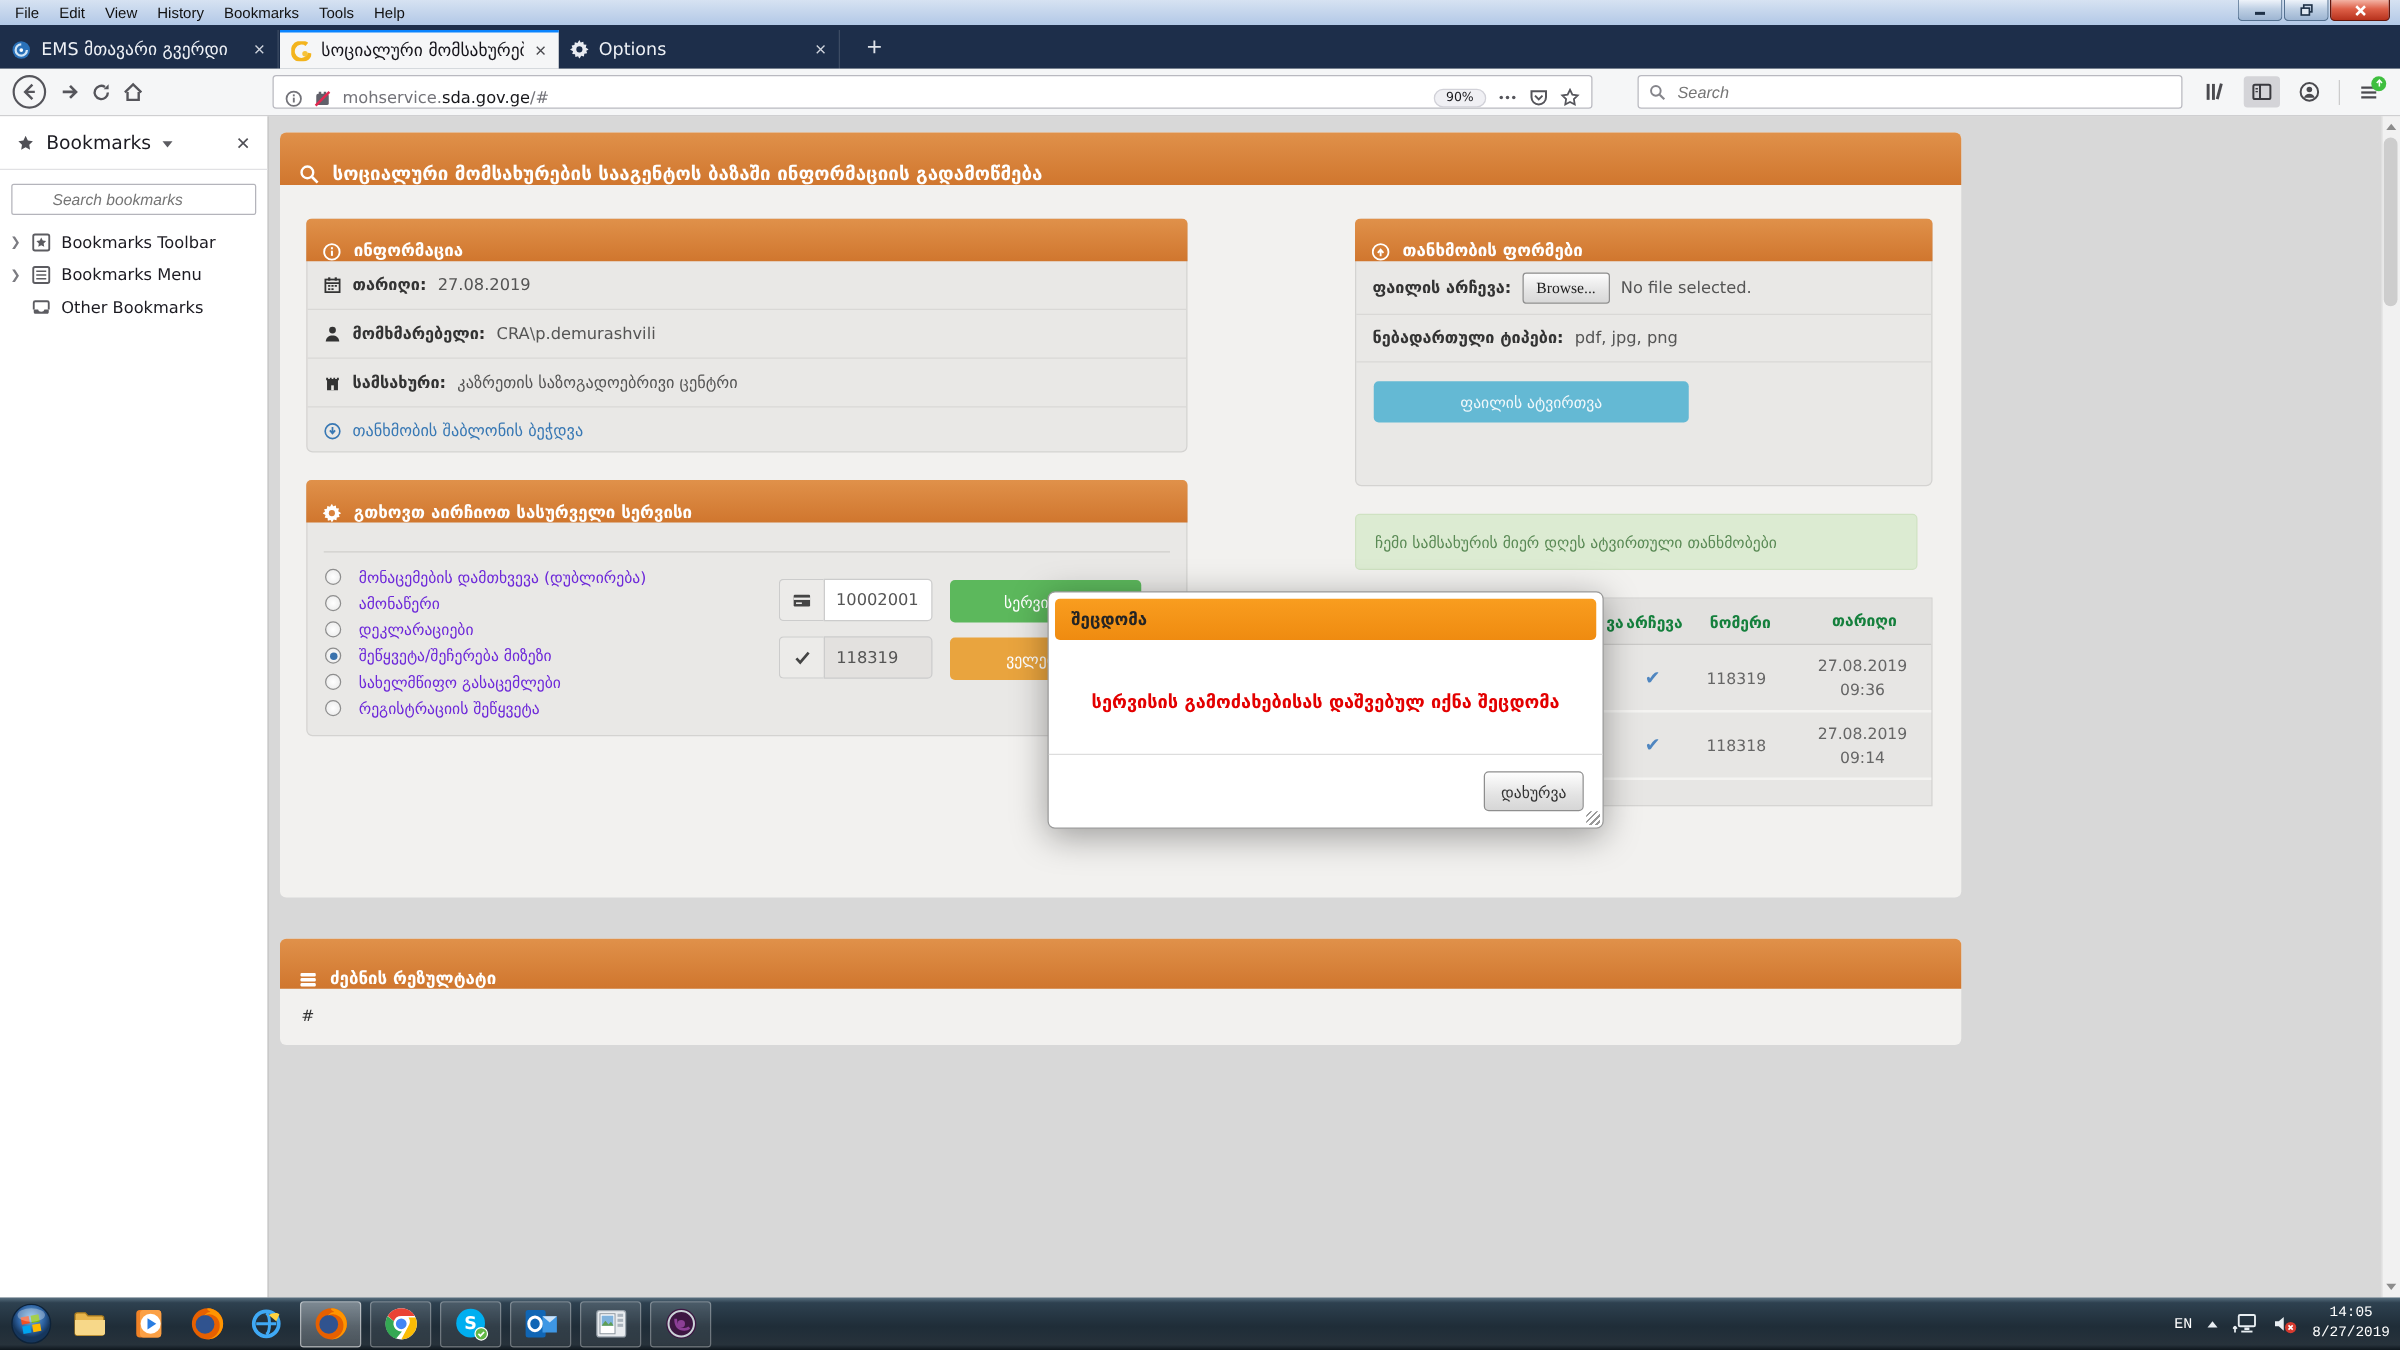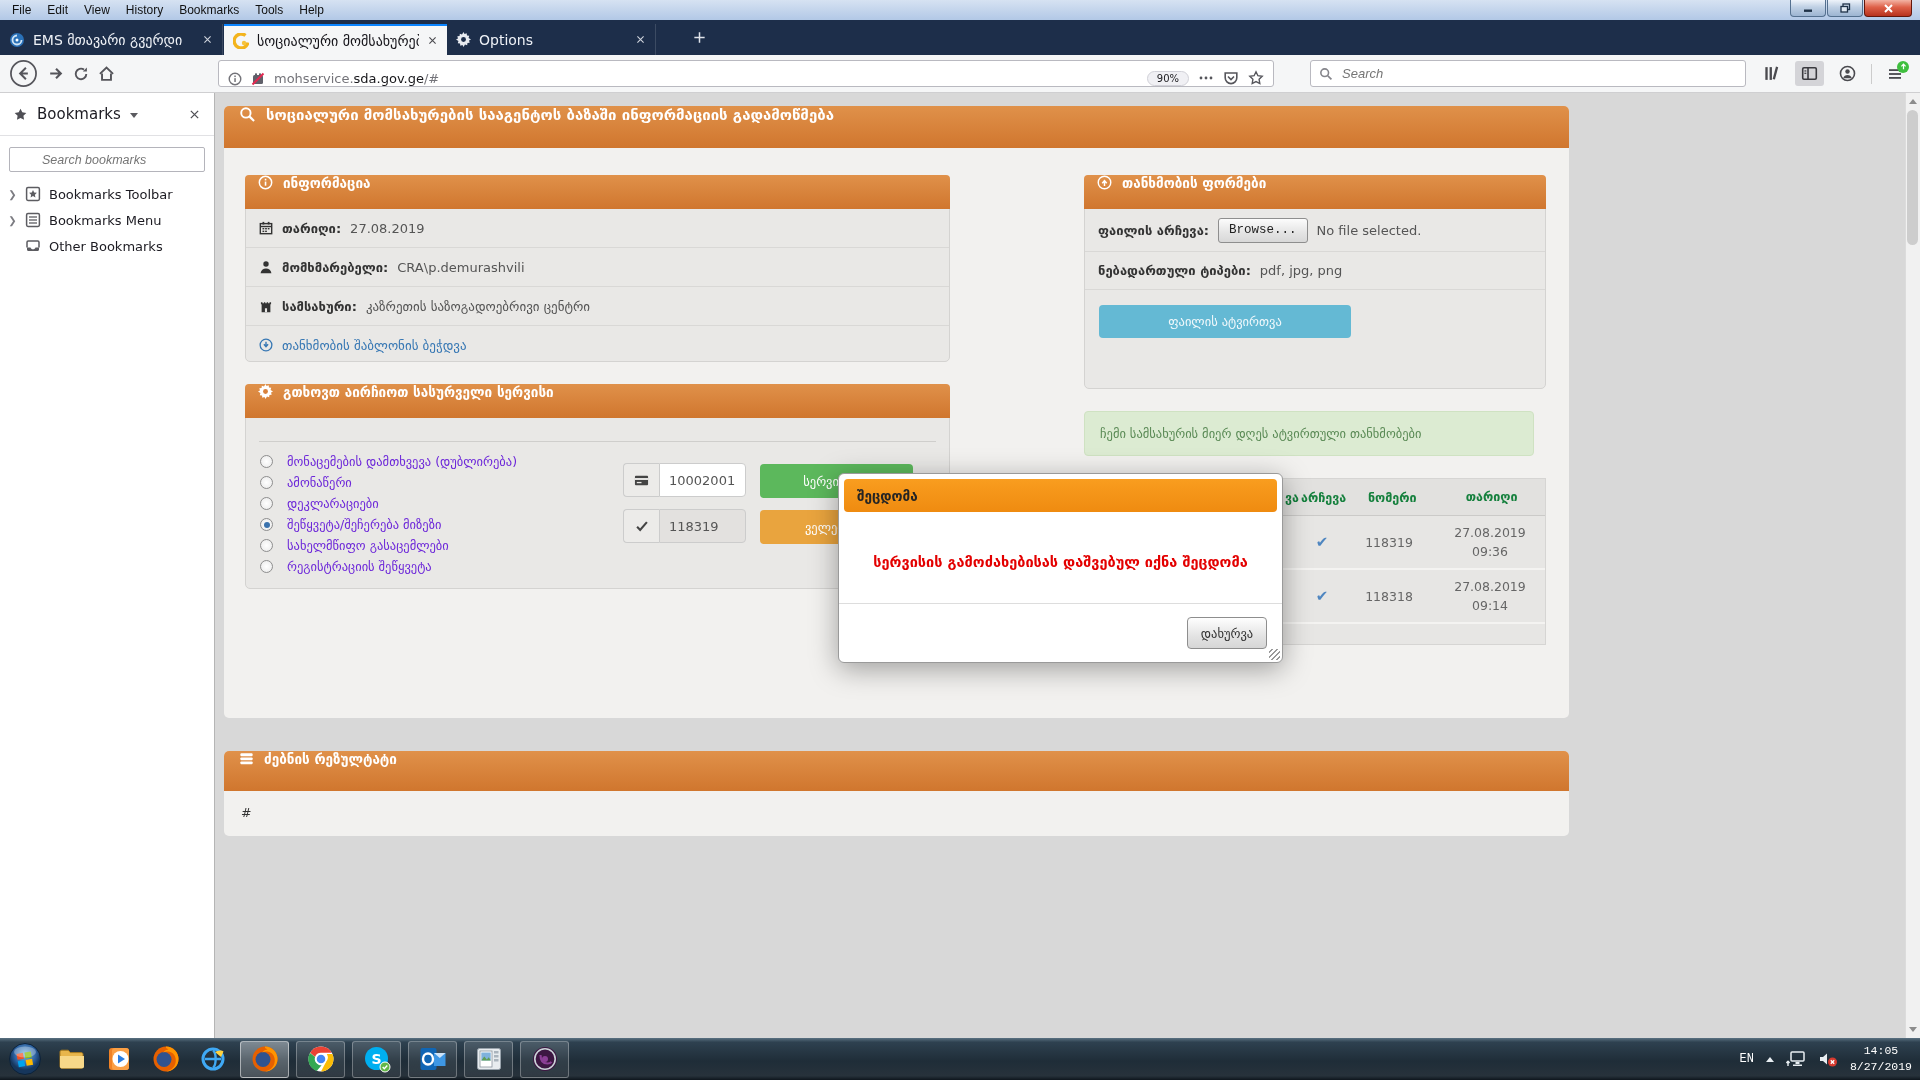--- a/index.html
+++ b/index.html
@@ -69,21 +69,21 @@
   .page{position:absolute;top:93px;left:215px;right:14px;bottom:42px;background:#d8d8d8;overflow:hidden}
   .vscroll{position:absolute;top:93px;right:0;width:14px;bottom:42px;background:#f1f1f1;border-left:1px solid #dcdcdc}
   .varr{position:absolute;left:3px;width:0;height:0;border-left:4px solid transparent;border-right:4px solid transparent}
   .vthumb{position:absolute;top:17px;left:1px;width:11px;height:135px;background:#cdcdcd;border-radius:6px}
 
   .container{position:absolute;background:#f2f1ef;border-radius:5px}
   .cont-main{left:9px;top:13px;width:1345px;height:612px}
   .cont-res{left:9px;top:658px;width:1345px;height:85px}
 
   .orange-h{background:linear-gradient(#e0914a,#d0762e);color:#fff;font-weight:bold;
-    display:flex;align-items:flex-start;gap:10px;border-radius:4px 4px 0 0}
+    display:flex;align-items:flex-end;gap:10px;border-radius:4px 4px 0 0}
   .pg-header{height:42px;font-size:15px;padding:0 15px;border-radius:5px 5px 0 0}
 
   .panel{position:absolute;background:#e9e8e6;border:1px solid #d4d3d1;border-radius:5px;box-sizing:border-box}
   .panel-h{height:34px;font-size:13.5px;padding:0 13px;margin:-1px -1px 0;border-radius:4px 4px 0 0}
   .p-info{left:21px;top:69px;width:705px;height:187px}
   .p-svc{left:21px;top:278px;width:705px;height:205px}
   .p-upl{left:860px;top:69px;width:462px;height:214px}
   .irow{display:flex;align-items:center;gap:9px;padding:0 13px;font-size:13px;color:#555;
     border-bottom:1px solid #d9d8d6}
   .irow b{color:#333}
@@ -104,21 +104,21 @@
   .ifield{width:87px;box-sizing:border-box;border:1px solid #ccc;border-radius:0 4px 4px 0;
     padding:0 9px;font-size:13px;color:#555;font-family:"DejaVu Sans",sans-serif;outline:none}
   .ifield.dis{background:#e3e1df}
   .btn{position:absolute;width:153px;height:34px;border:none;border-radius:4px;color:#fff;
     font-size:12.5px;font-family:"DejaVu Sans",sans-serif;overflow:hidden;white-space:nowrap}
   .btn-green{background:#5cb85c}
   .btn-tan{background:#e9a43e}
 
   .upl-r1{height:42px}.upl-r2,.upl-r3{height:37px}
   .browse{height:25px;padding:0 10px;border:1px solid #8e8e8e;border-radius:3px;font-size:12.5px;color:#222;
-    background:linear-gradient(#fcfcfc,#e4e4e4 60%,#d8d8d8);font-family:Liberation Mono, monospace}
+    background:linear-gradient(#fcfcfc,#e4e4e4 60%,#d8d8d8);font-family:Liberation Serif, serif}
   .btn-upload{display:block;margin:15px 0 0 14px;width:252px;height:33px;border:none;border-radius:4px;
     background:#64b9d4;color:#f0f8fb;font-size:12.5px;font-family:"DejaVu Sans",sans-serif}
 
   .alert-green{position:absolute;left:860px;top:305px;width:450px;height:45px;box-sizing:border-box;
     background:#dcebd2;border:1px solid #cfe2c2;border-radius:4px;color:#5a8a55;font-size:12.5px;
     display:flex;align-items:center;padding:0 15px}
 
   .dtable{position:absolute;left:860px;top:372px;width:462px;box-sizing:border-box;
     background:#e7e6e4;border:1px solid #d6d5d3;font-size:12.5px;color:#666}
   .trow{display:flex;align-items:center}
@@ -337,21 +337,21 @@
     <div class="tab active" style="left:224px">
       <svg class="ic" width="16" height="16" viewBox="0 0 16 16">
           <path d="M12.5 2.5A7 7 0 1 0 15 9.5" fill="none" stroke="#f3b41d" stroke-width="3.4"></path>
           <circle cx="11" cy="10" r="2.2" fill="#f6c33c"></circle>
         </svg>
       <span class="ttl">სოციალური მომსახურების </span>
       <svg class="ic" width="11" height="11" style="color:#4a4a4f">
           <use href="#i-x"></use>
         </svg>
     </div>
-    <div class="tab" style="left:447px;width:209px">
+    <div class="tab" style="left:447px;width:225px">
       <svg class="ic" width="15" height="15" style="color:#e8ebf1;--hole:#1d2e4a">
           <use href="#i-gear"></use>
         </svg>
       <span class="ttl">Options</span>
       <svg class="ic" width="11" height="11" style="color:#cfd4dd">
           <use href="#i-x"></use>
         </svg>
     </div>
     <svg class="newtab" width="15" height="15">
         <use href="#i-plus"></use>

